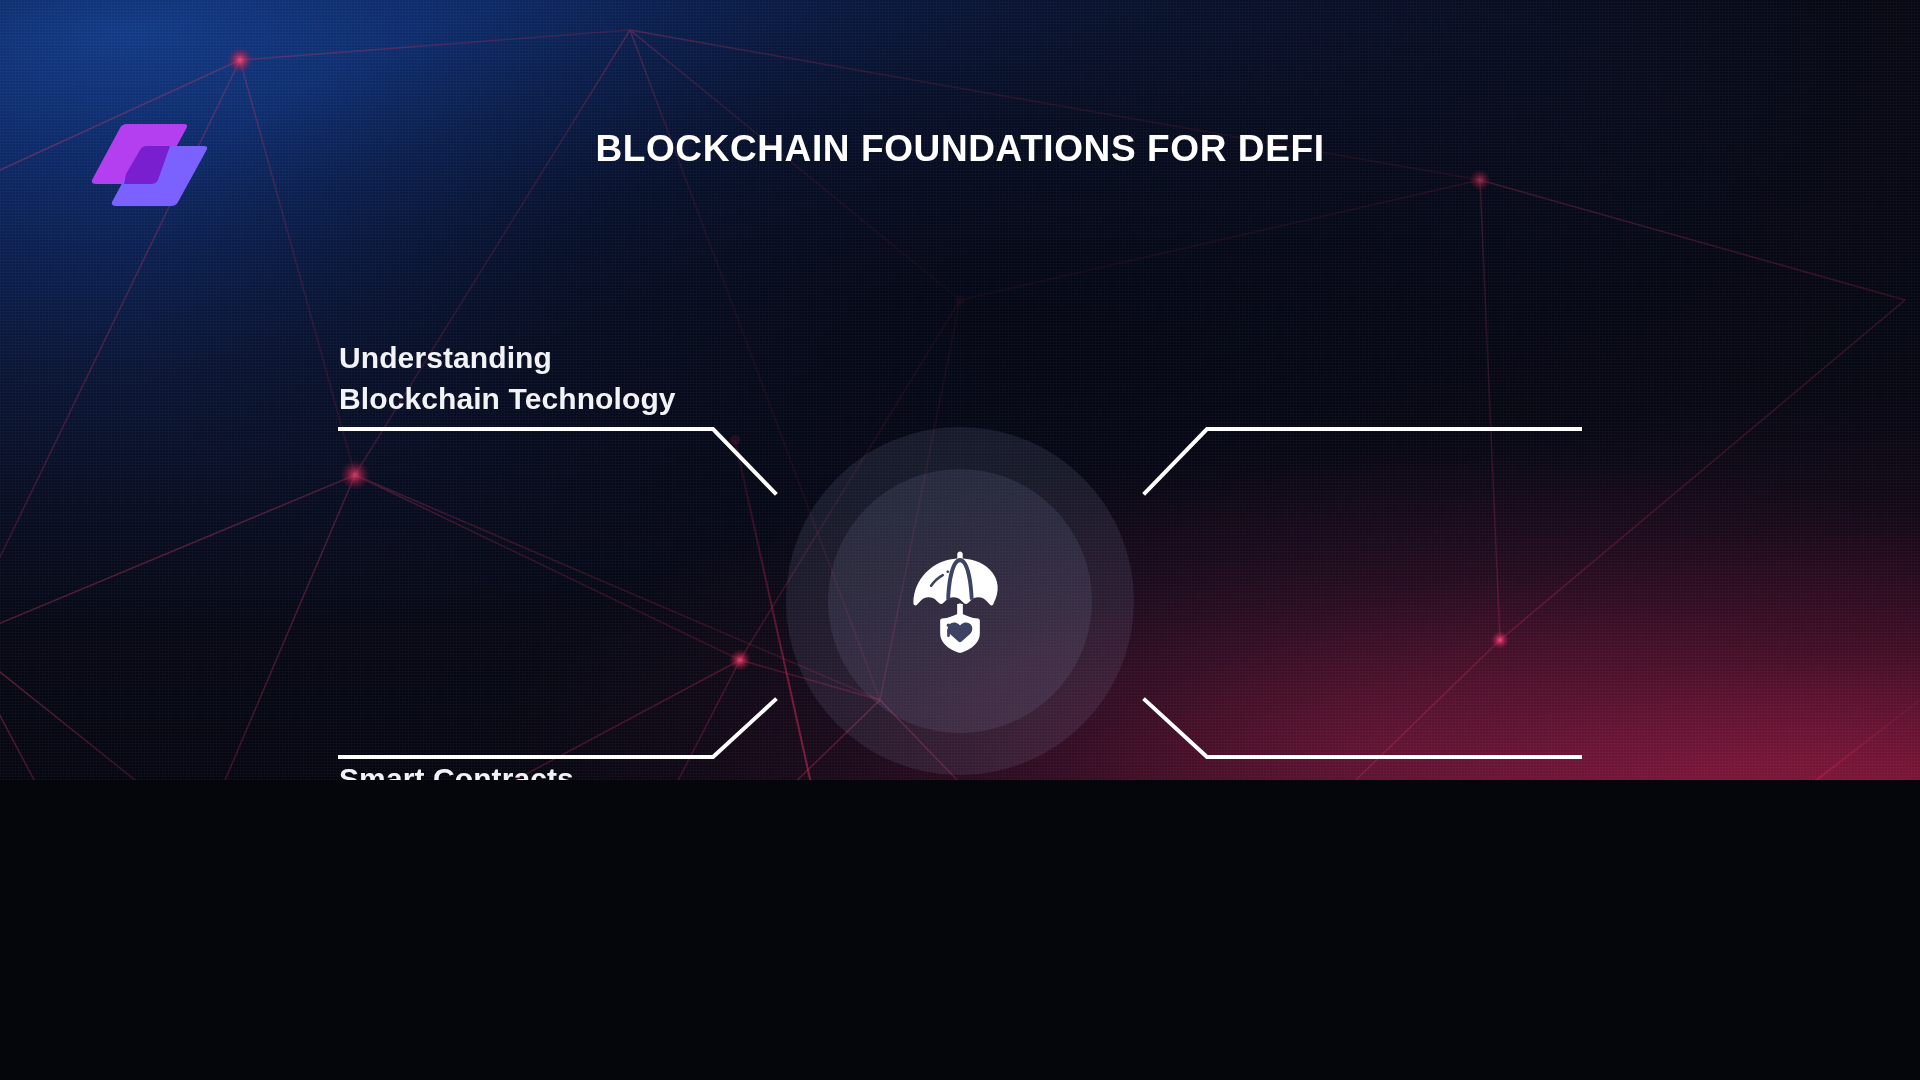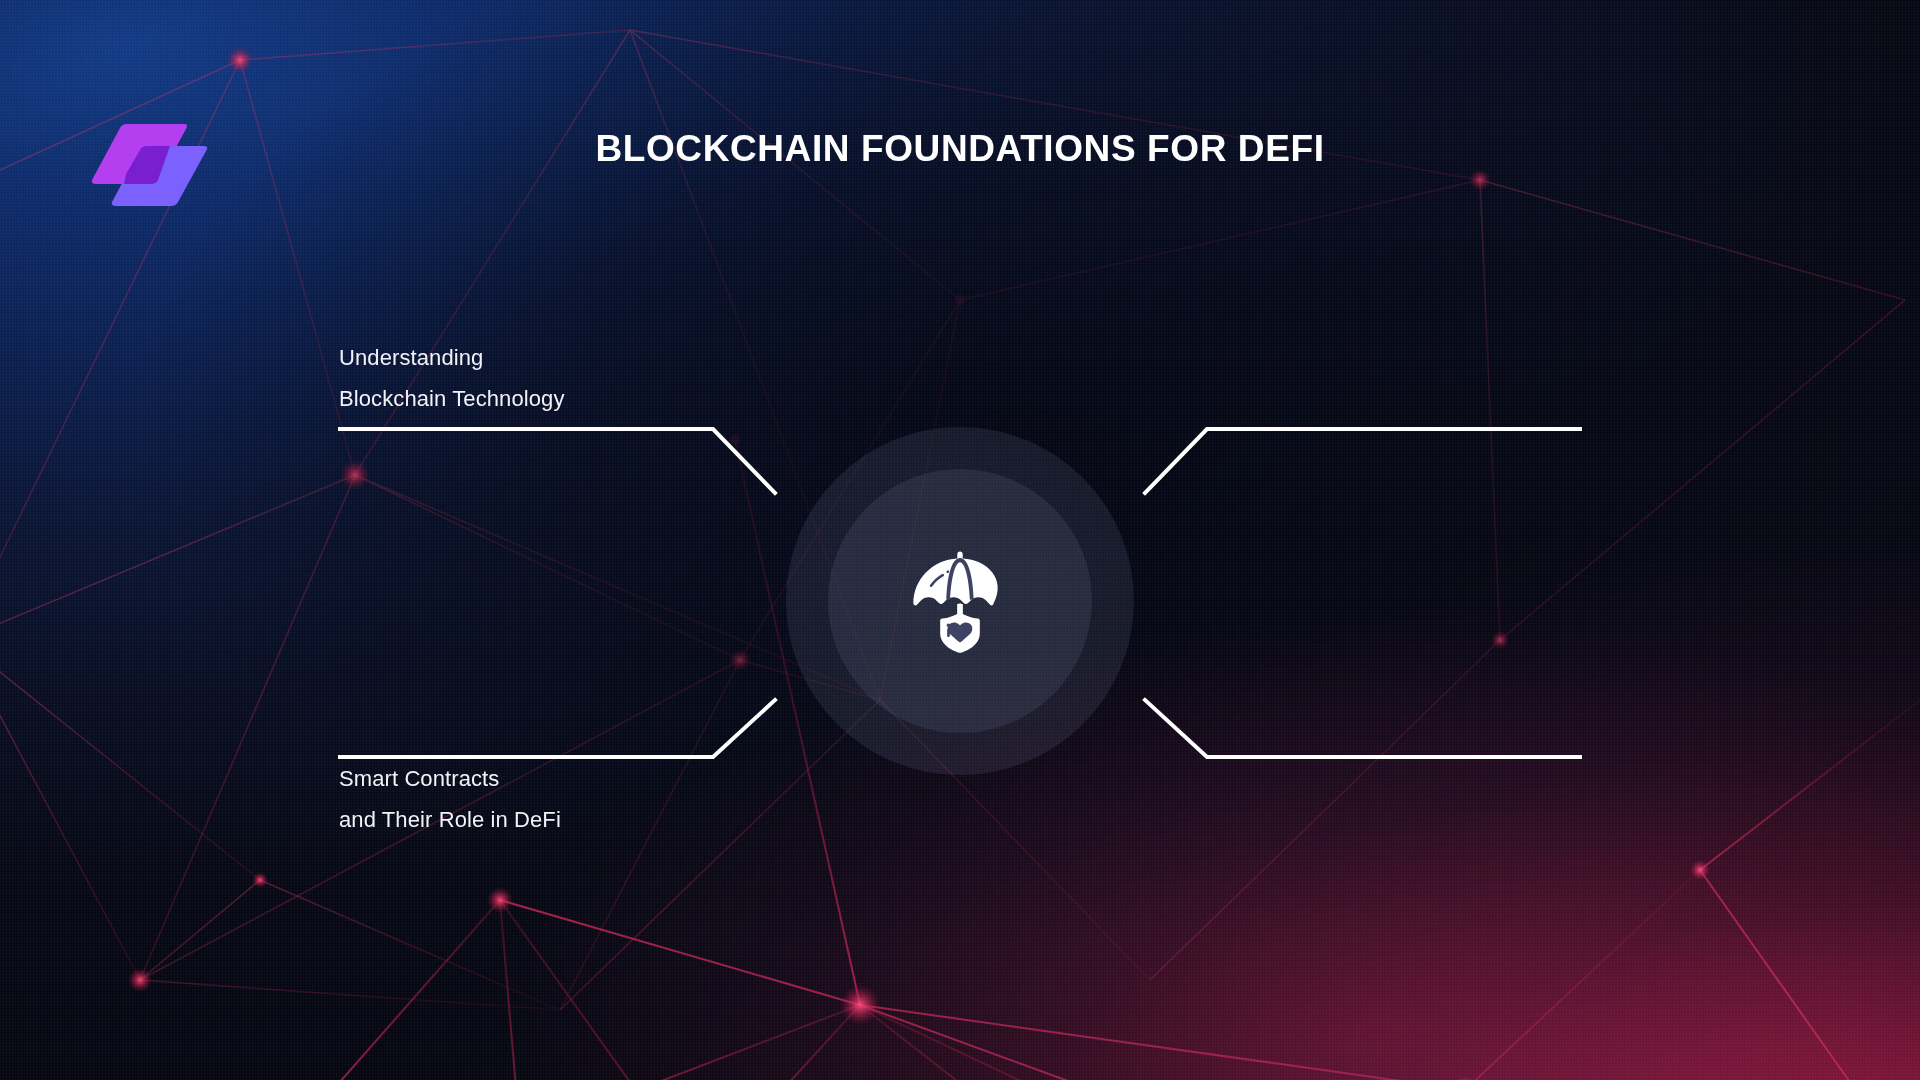--- a/index.html
+++ b/index.html
@@ -4,21 +4,21 @@
 <title>Slide</title>
 <style>
   html,body{margin:0;padding:0;background:#05050c;}
   body{
     font-family:"Liberation Sans", sans-serif;
     -webkit-font-smoothing:antialiased;
   }
   #slide{
     position:relative;
     width:1920px;
-    height:1080px;
+    height:780px;
     overflow:hidden;
     background:#0a0a1a;
   }
 
   
   .bg-base{
     position:absolute; inset:0;
     background:
       radial-gradient(130% 110% at 6% 4%,  #123a86 0%, #0d2a68 14%, #0b1f50 26%, #0a1535 40%, #080d22 55%, #060814 70%, #05050e 100%);
   }
@@ -70,23 +70,23 @@
     text-transform:uppercase;
   }
 
   
   .connectors{position:absolute; inset:0;}
 
   
   .label{
     position:absolute;
     color:#f2f3f7;
-    font-size:22px;
+    font-size:30px;
     line-height:41px;
-    font-weight:400;
+    font-weight:700;
     white-space:pre-line;
     letter-spacing:.1px;
   }
   .label.left{ text-align:left; }
   .label.right{ text-align:right; }
 
   #label-tl{ left:339px; top:337px; }
   #label-tr{ right:341px; top:337px; }
   #label-bl{ left:339px; top:758px; }
   #label-br{ right:341px; top:758px; }

